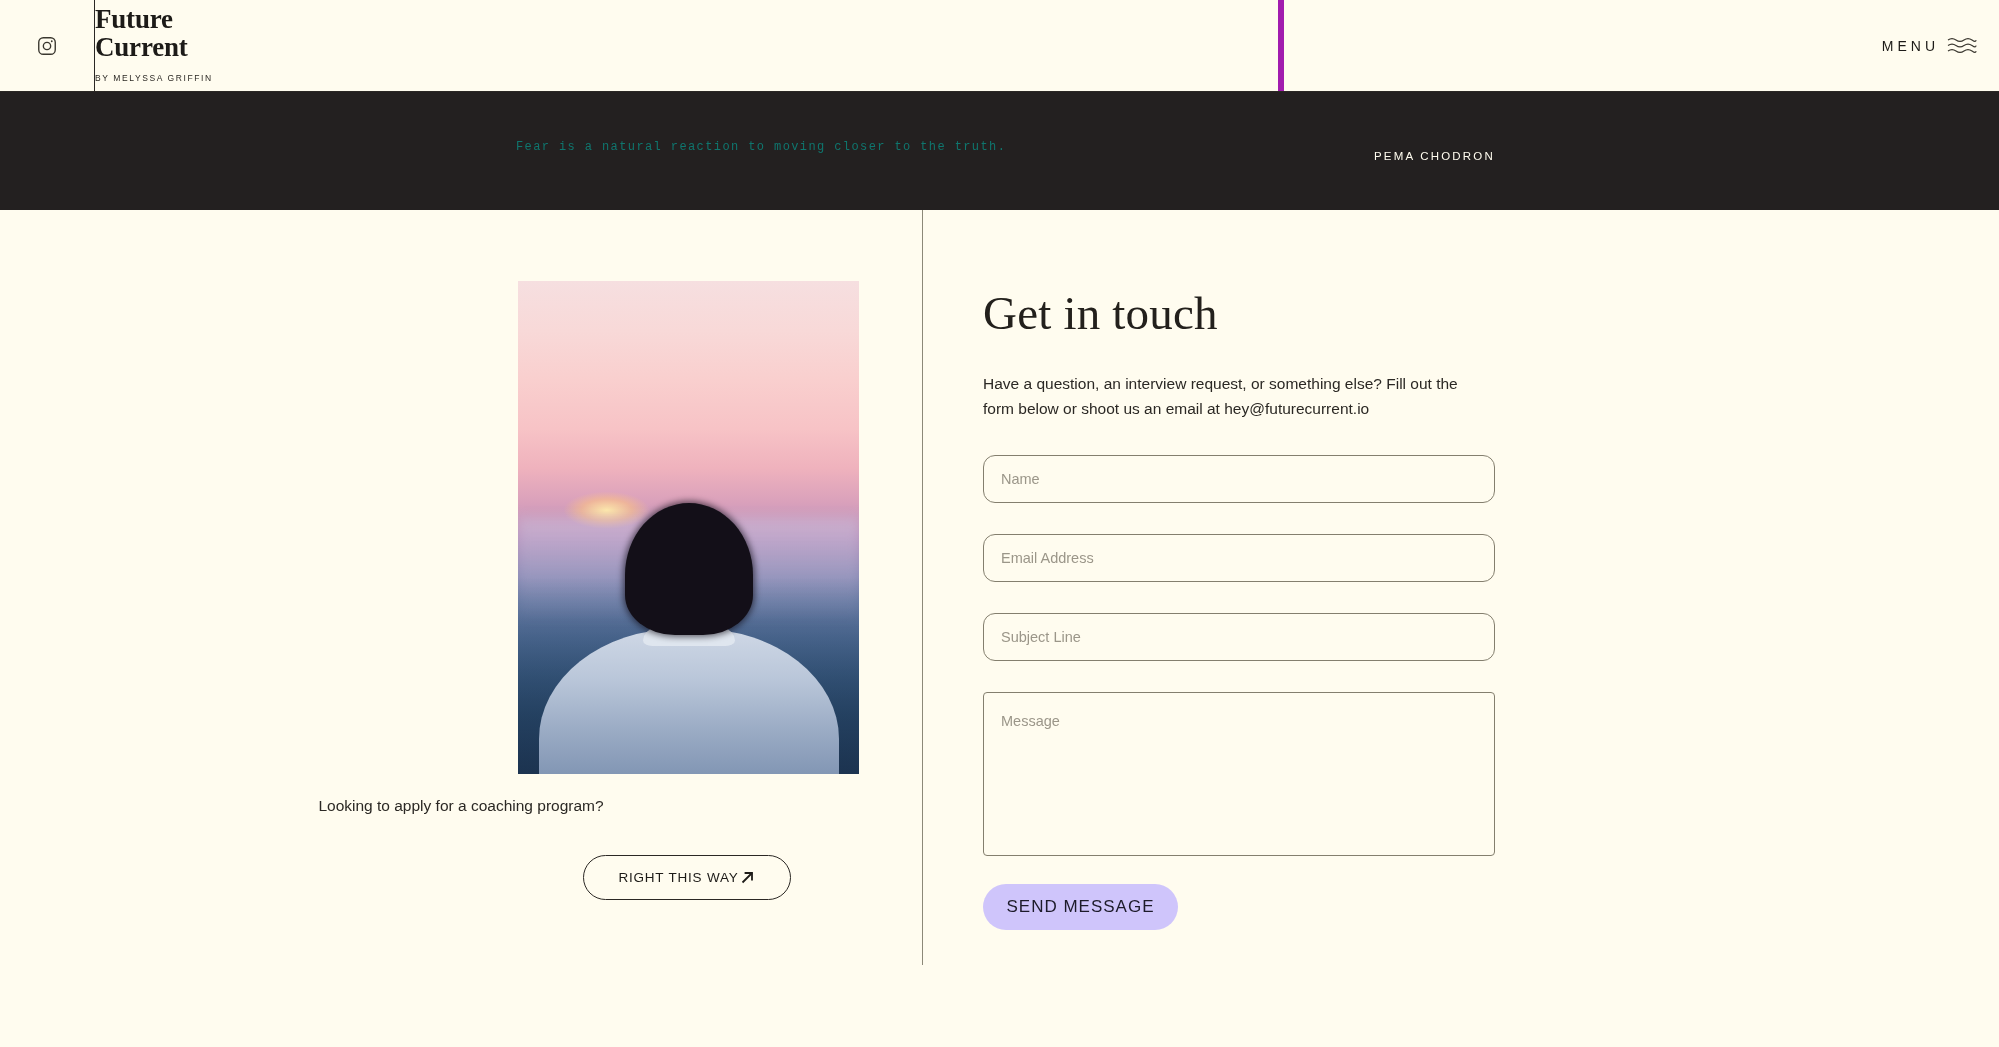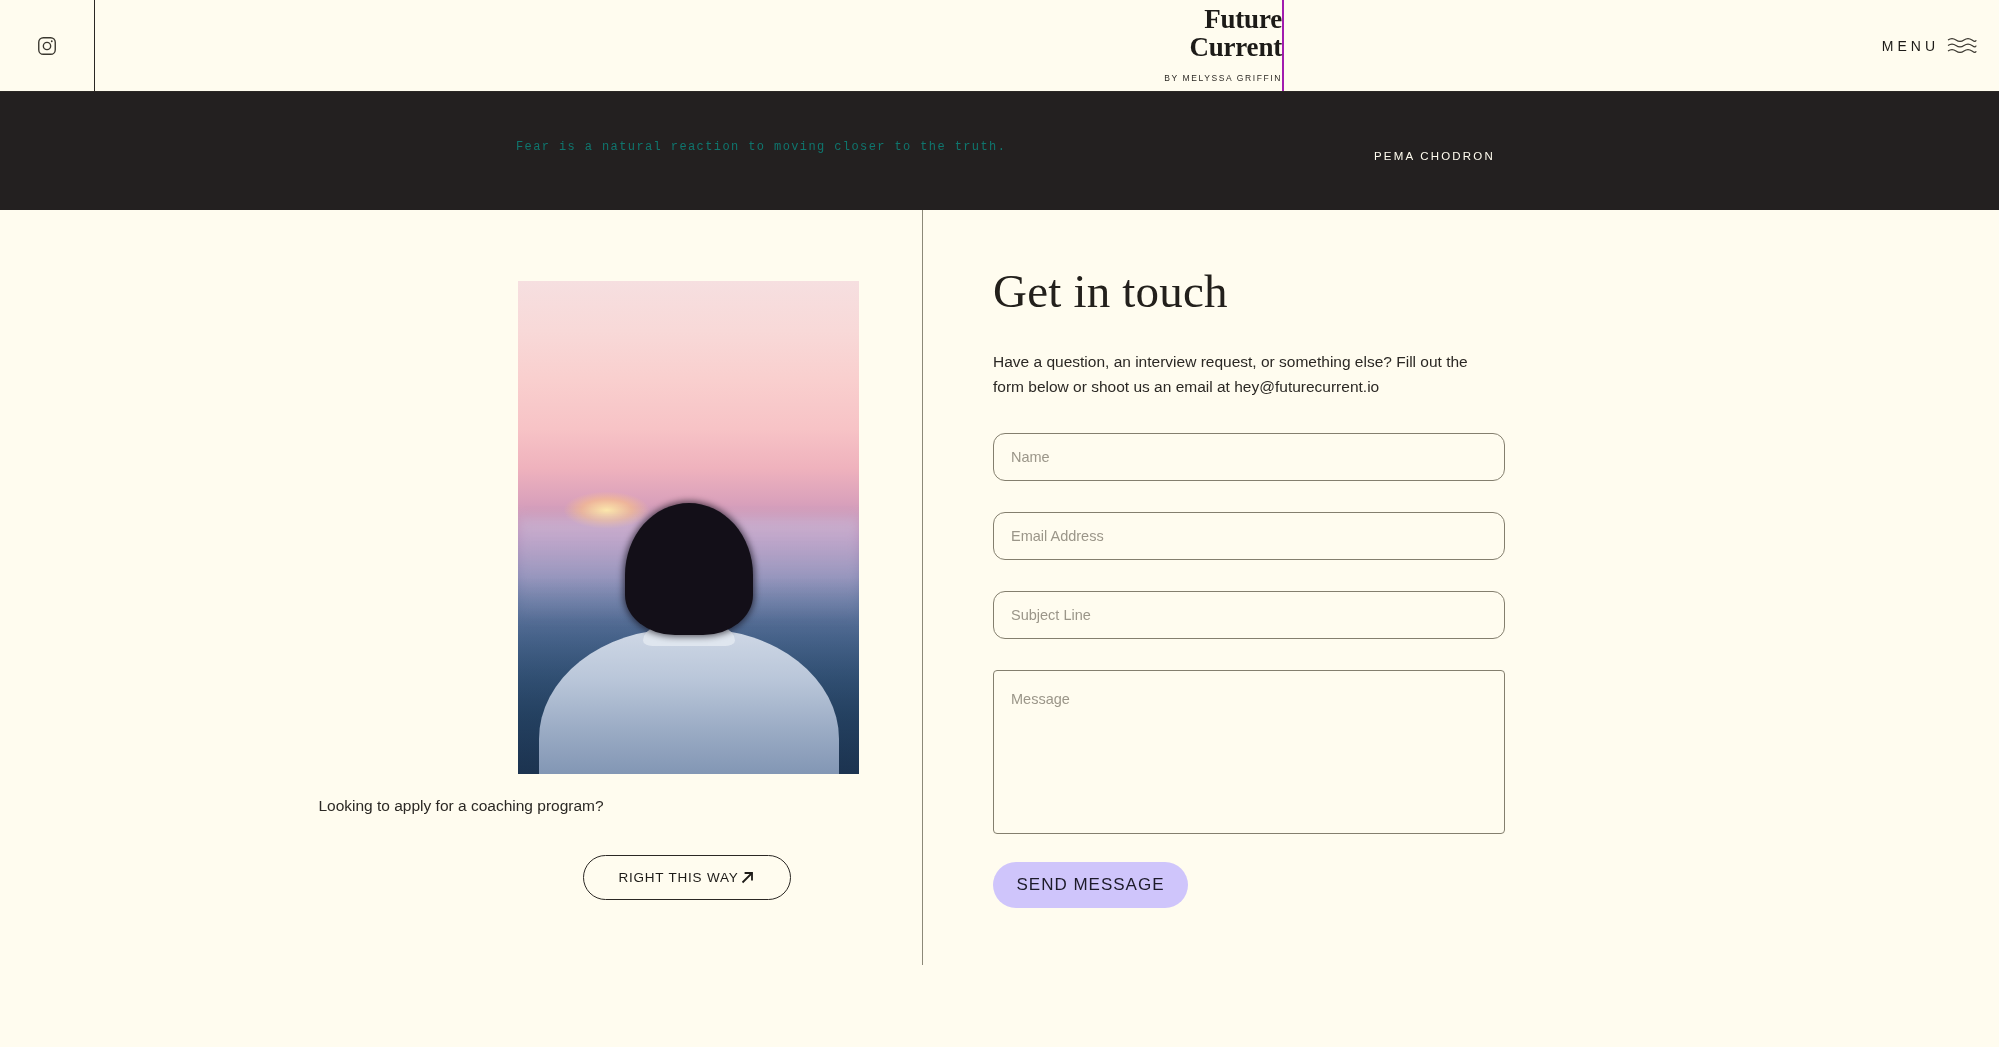--- a/index.html
+++ b/index.html
@@ -36,23 +36,23 @@
     display: flex;
     align-items: center;
     justify-content: center;
     border-right: 1px solid #2a2724;
   }
   .ig-icon { width: 22px; height: 22px; display:block; }
   .header-center {
     flex: 1;
     display: flex;
     flex-direction: column;
-    align-items: flex-end;
+    align-items: flex-start;
     justify-content: center;
-    border-right: 2px solid #a21caf;
+    border-right: 6px solid #a21caf;
     padding-bottom: 2px;
   }
   .logo-line {
     font-family: "Liberation Serif", serif;
     font-weight: 700;
     font-size: 27px;
     line-height: 1.02;
     color: #1d1b18;
     letter-spacing: -0.2px;
   }
@@ -218,23 +218,22 @@
     font-size: 13.5px;
     letter-spacing: 0.8px;
     color: #1d1b18;
   }
   .arrow-ne { width: 17px; height: 17px; display:block; }
 
   
   .right-col {
     position: absolute;
     left: 983px;
-    top: 264px;
+    top: 286px;
     width: 512px;
-    margin-left: 10px;
   }
   .h1 {
     font-family: "Liberation Serif", serif;
     font-size: 47px;
     font-weight: 400;
     color: #23201c;
     margin: 0 0 31px 0;
     letter-spacing: 0.2px;
   }
   .lede {

